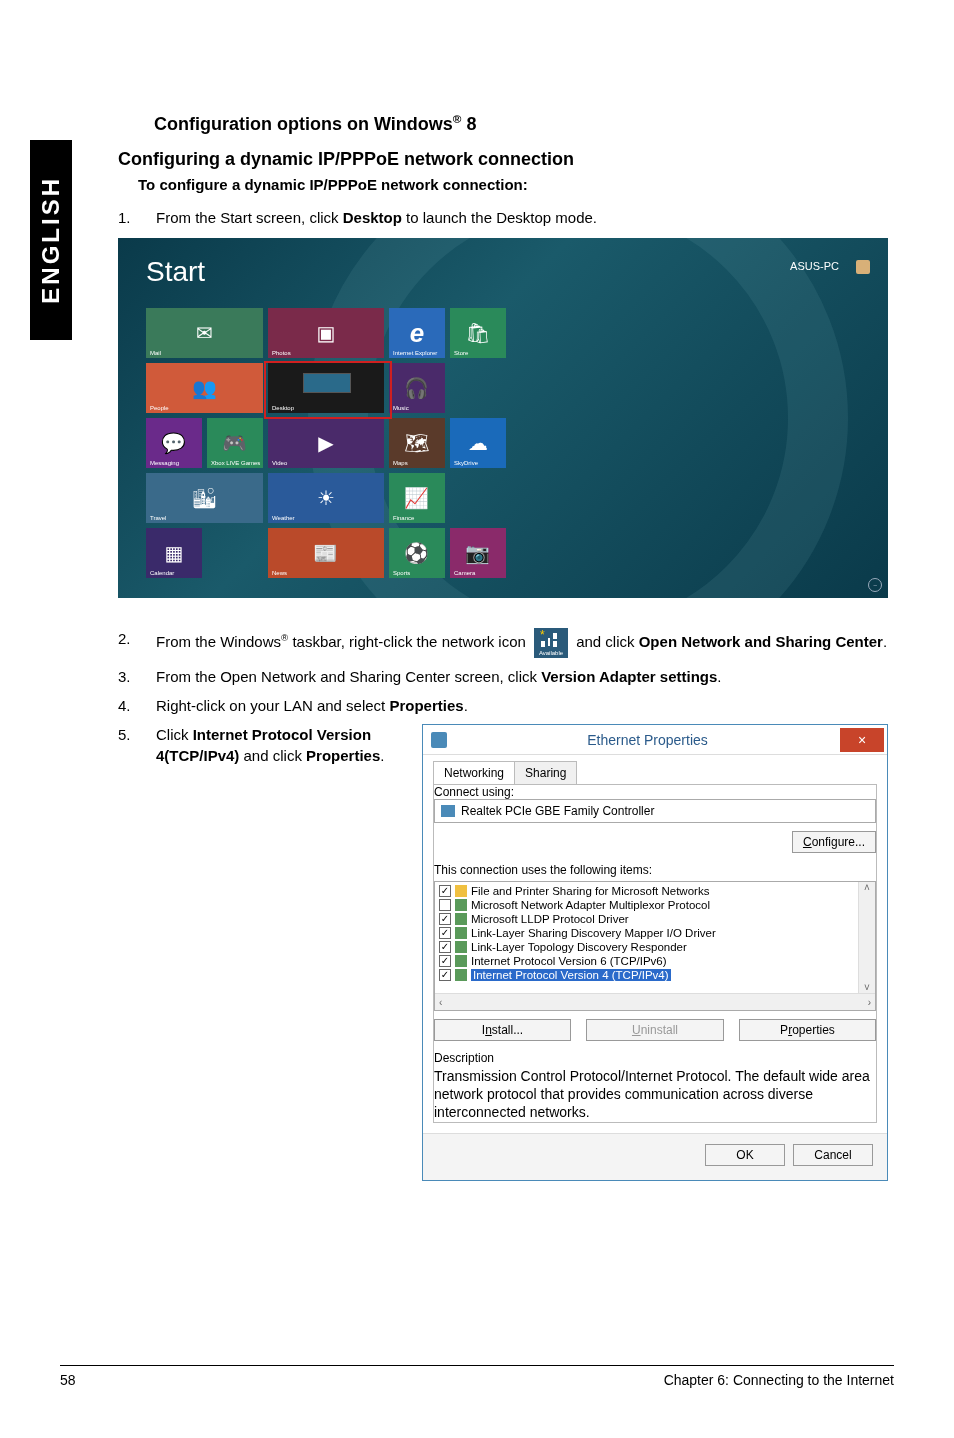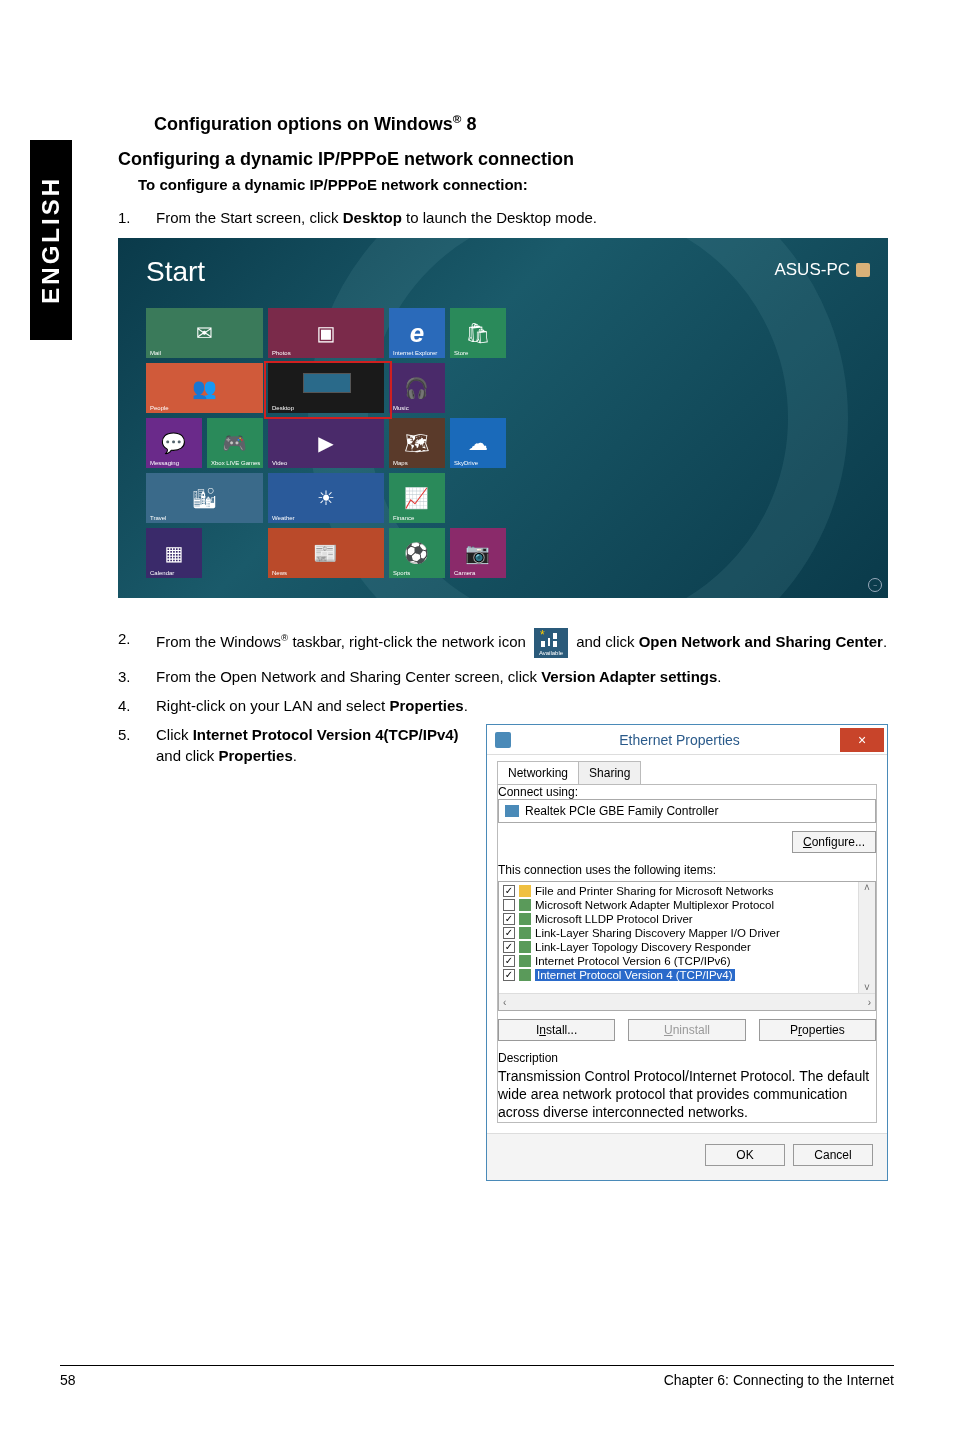--- a/index.html
+++ b/index.html
@@ -80,22 +80,22 @@
     width: 420px; height: 420px;
     border: 60px solid rgba(120,180,190,0.12);
     border-radius: 50%;
   }
   .start-title {
     position: absolute; left: 28px; top: 18px;
     color: #fff; font-size: 28px; font-weight: 300;
   }
   .user-label {
     position: absolute; right: 18px; top: 22px;
-    color: #fff; font-size: 17px;
-    display: flex; align-items: center; gap: 6px;
+    color: #fff; font-size: 11px;
+    display: flex; gap: 17px;
   }
   .user-av {
     width: 14px; height: 14px; background: #d8b078; border-radius: 2px;
     display: inline-block;
   }
   .tiles {
     position: absolute; left: 28px; top: 70px;
     display: grid;
     grid-template-columns: 56px 56px 116px 56px 56px;
     grid-auto-rows: 50px;
@@ -177,21 +177,21 @@
   
   .row5 {
     display: flex;
     gap: 12px;
     margin-top: 4px;
   }
   .row5 .left { flex: 1; }
 
   
   .dialog {
-    width: 402px;
+    width: 466px;
     border: 1px solid #4a8ab8;
     font-size: 12px;
     background: #fff;
     font-family: "Segoe UI", Tahoma, sans-serif;
   }
   .dialog .titlebar {
     height: 30px;
     background: #fff;
     border-bottom: 1px solid #ddd;
     display: flex;

